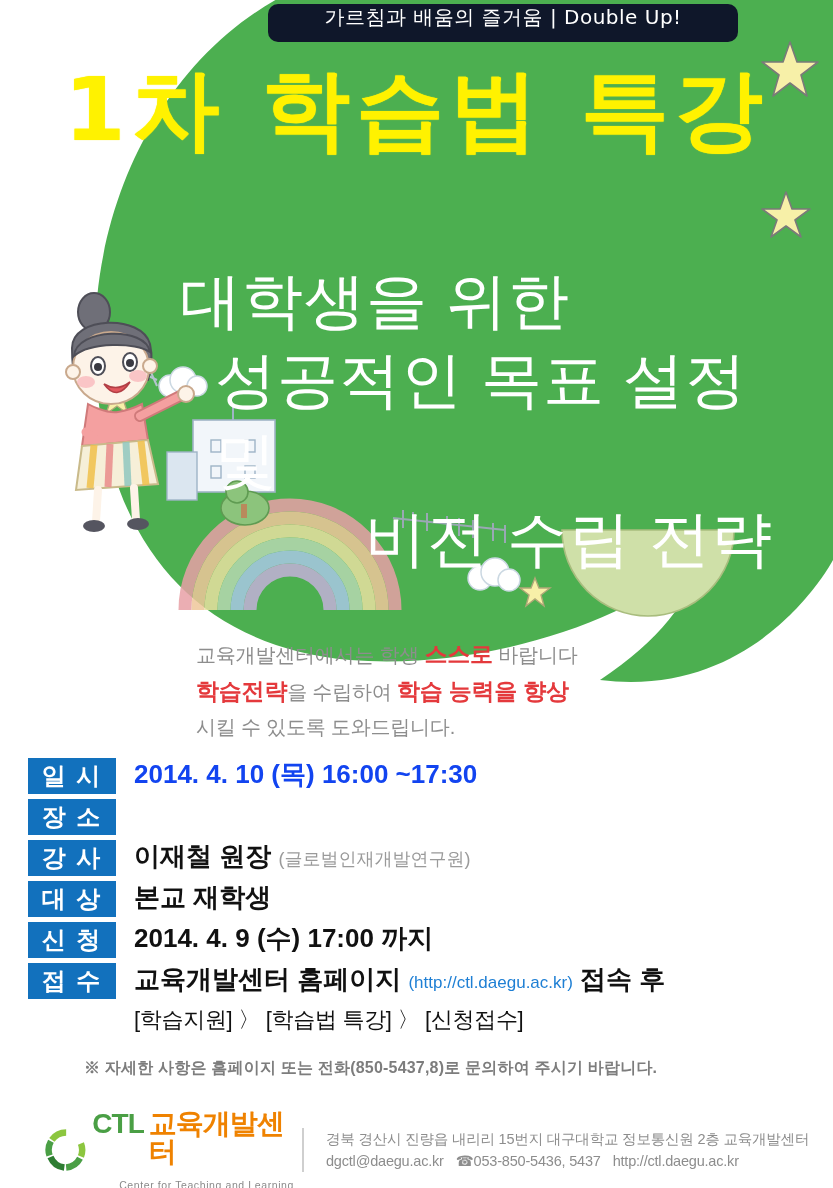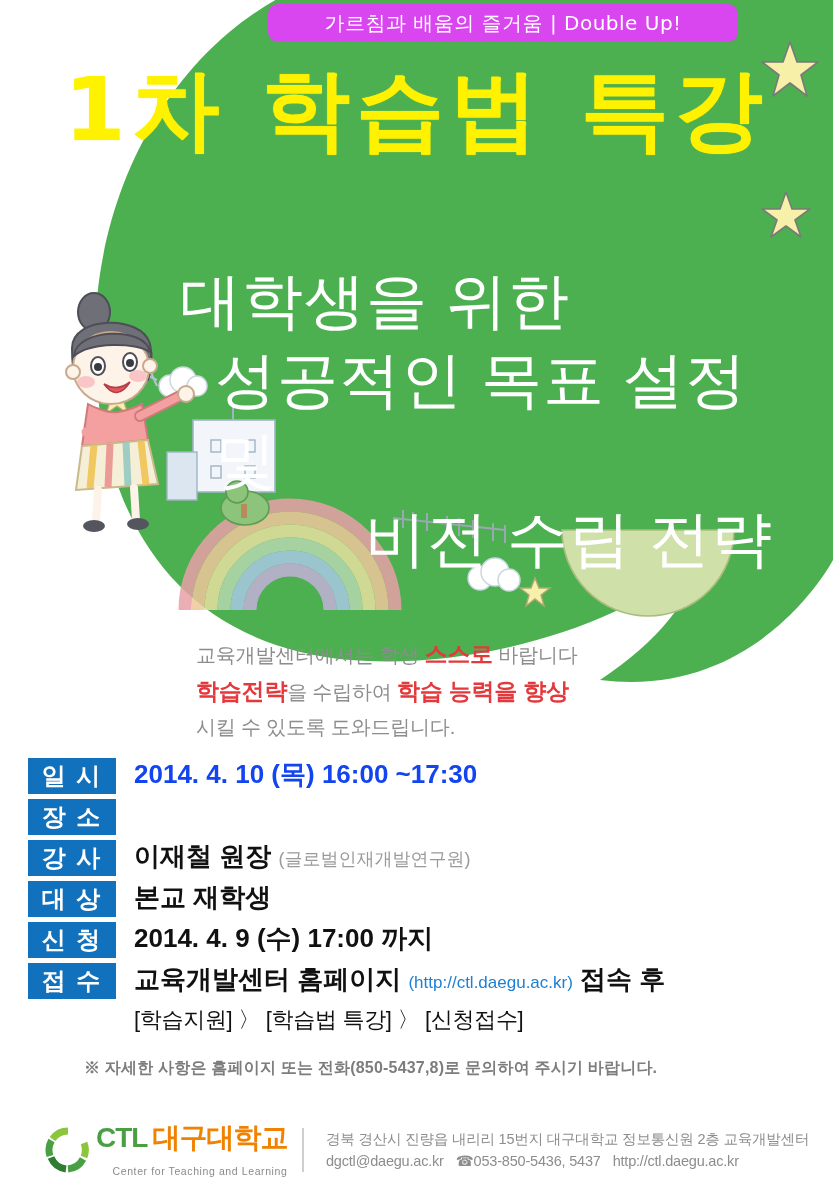--- a/index.html
+++ b/index.html
@@ -25,25 +25,24 @@
     width: 833px; height: 720px;
   }
 
   
   .ribbon {
     position: absolute;
     left: 268px;
     top: 4px;
     width: 470px;
     height: 38px;
-    background: #d946ef;
+    background: #0f172a;
     border-radius: 10px;
     z-index: 6;
     display: flex;
-    align-items: center;
     justify-content: center;
   }
   .ribbon-text {
     color: #ffffff;
     font-size: 20px;
     letter-spacing: 0.5px;
     white-space: nowrap;
     font-family: "DejaVu Sans", sans-serif;
   }
 
@@ -429,21 +428,21 @@
           <path d="M 24,5 A 19,19 0 0 0 8.5,13" stroke="#8cc63f"></path>
           <path d="M 7.5,14.5 A 19,19 0 0 0 6,30" stroke="#4a9f45"></path>
           <path d="M 7,31.5 A 19,19 0 0 0 22,43" stroke="#2e7d32"></path>
           <path d="M 24,43 A 19,19 0 0 0 39,33" stroke="#4a9f45"></path>
           <path d="M 40,31 A 19,19 0 0 0 40,17" stroke="#8cc63f"></path>
         </g>
       </svg>
       <div class="logo-words">
         <div class="logo-top">
           <span class="logo-ctl">CTL</span>
-          <span class="logo-kr">대구대학교</span>
+          <span class="logo-kr">교육개발센터</span>
         </div>
         <div class="logo-en">Center for Teaching and Learning</div>
       </div>
     </div>
 
     <div class="footer-divider"></div>
 
     <div class="footer-addr">
       <div>경북 경산시 진량읍 내리리 15번지 대구대학교 정보통신원 2층 교육개발센터</div>
       <div>

